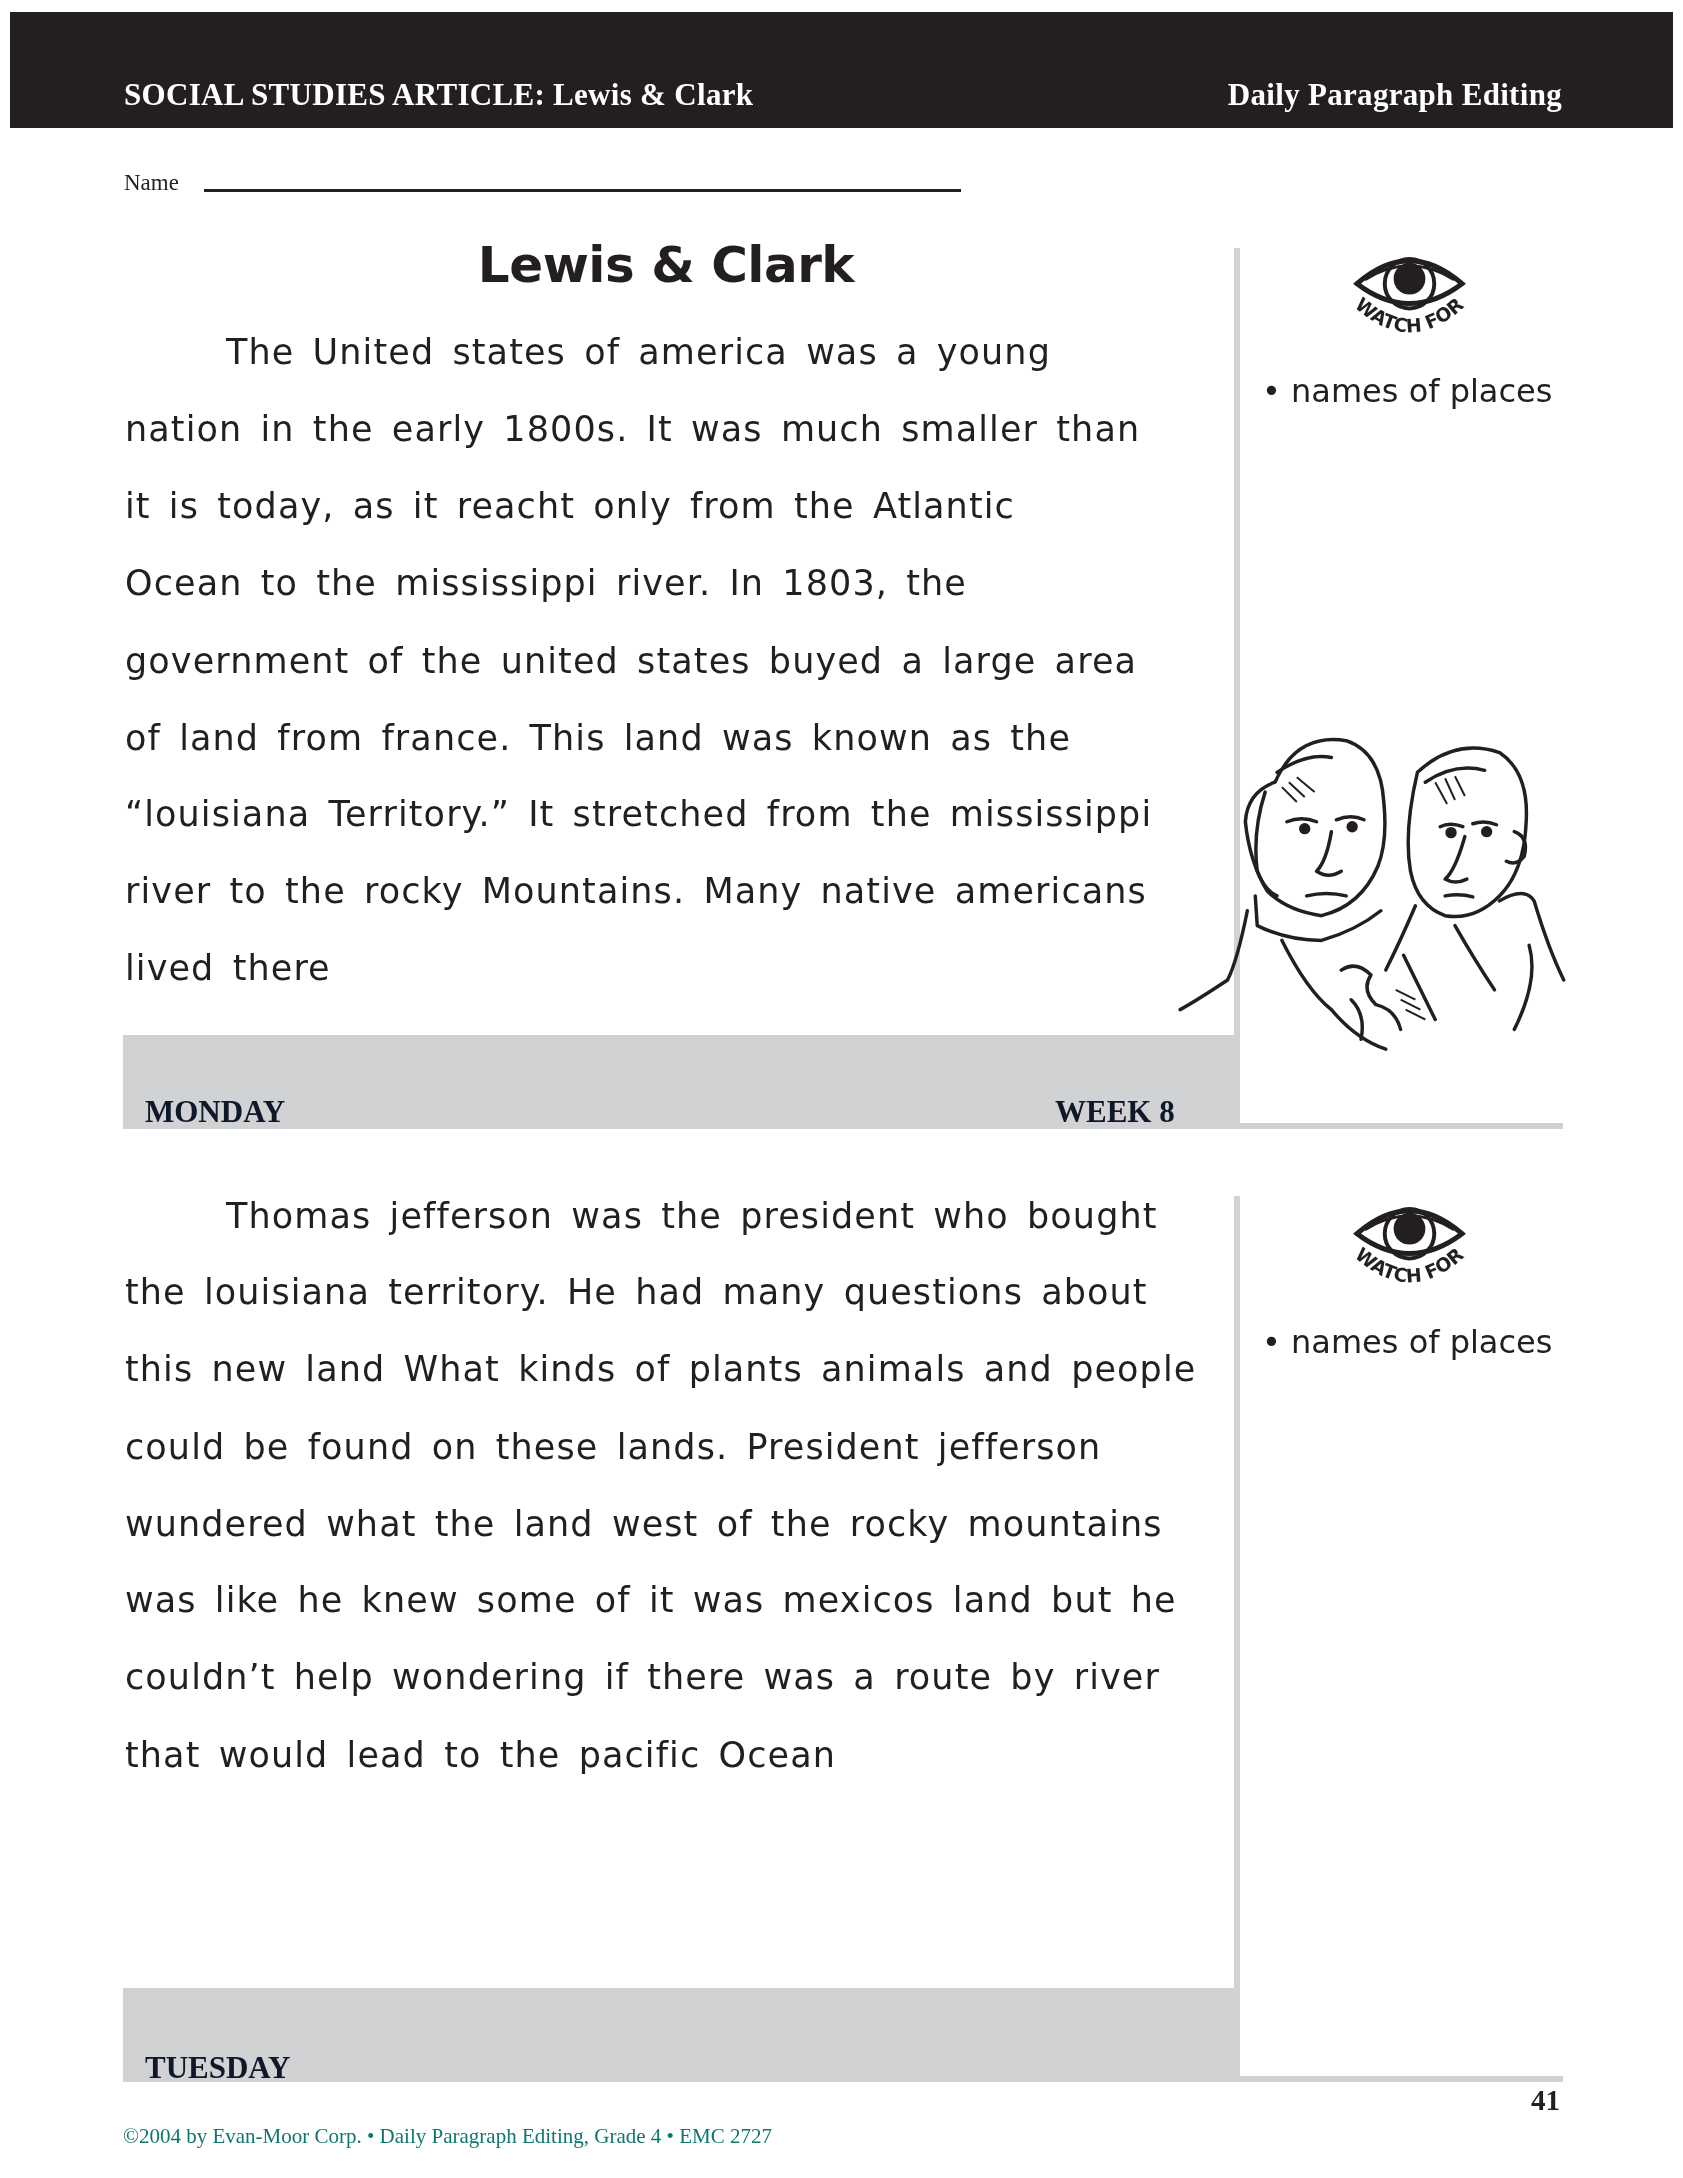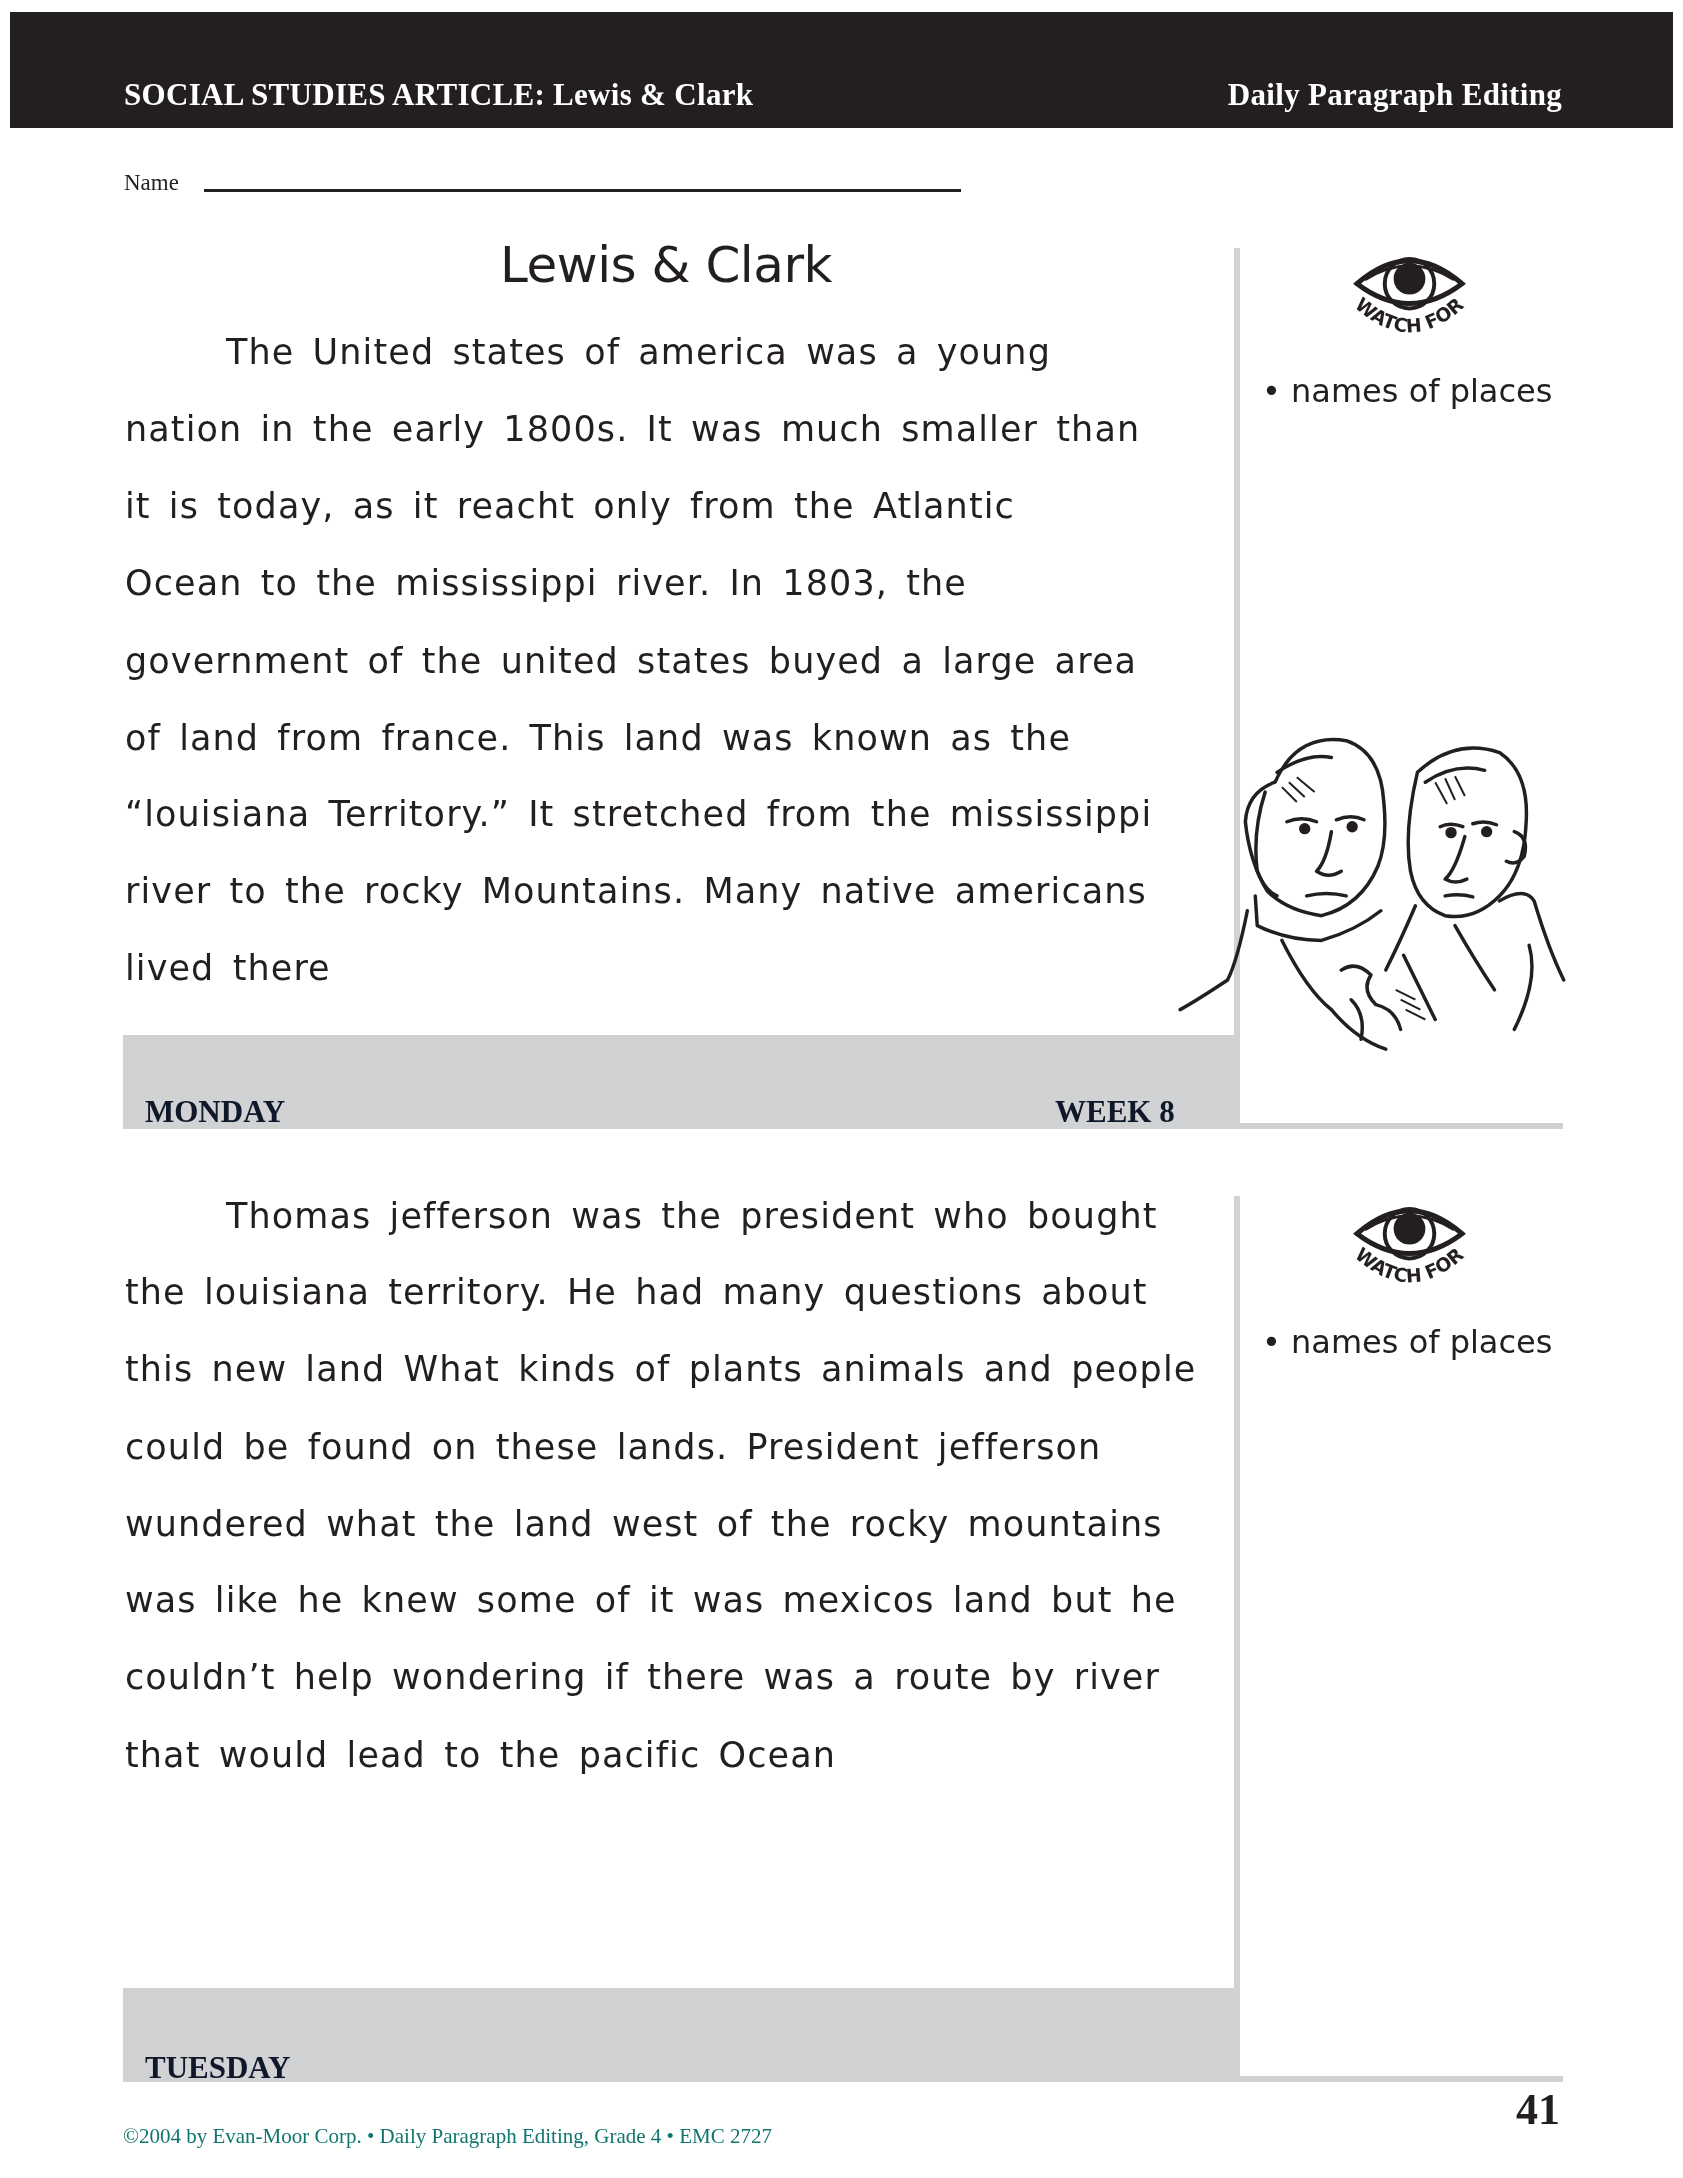--- a/index.html
+++ b/index.html
@@ -20,21 +20,21 @@
   .header-right { right: 121px; }
   .name-label {
     position: absolute; left: 124px; top: 170px;
     font-family: "Liberation Serif", serif; font-size: 23px; color: #231f20;
   }
   .name-line {
     position: absolute; left: 204px; top: 189px; width: 757px; height: 3px; background: #231f20;
   }
   .title {
     position: absolute; left: 396px; width: 540px; top: 236px; text-align: center;
-    font-family: "DejaVu Sans", sans-serif; font-weight: normal; font-size: 50px; letter-spacing: -0.5px;
+    font-family: "DejaVu Sans", sans-serif; font-weight: bold; font-size: 50px; letter-spacing: -0.5px;
   }
   .para-line {
     position: absolute; left: 125px; font-family: "DejaVu Sans", sans-serif; font-size: 35px;
     letter-spacing: 1.1px; word-spacing: 6px; white-space: nowrap; color: #231f20;
   }
   .vdivider { position: absolute; width: 6px; background: #d1d2d4; }
   .hrule { position: absolute; height: 6px; background: #d1d2d4; }
   .day-bar {
     position: absolute; left: 123px; width: 1117px; background: #d1d2d4;
   }
@@ -45,21 +45,21 @@
   .watch-item {
     position: absolute; font-family: "DejaVu Sans", sans-serif; font-size: 32px; color: #231f20; white-space: nowrap;
   }
   .portrait { position: absolute; left: 1158px; top: 713px; width: 416px; height: 351px; }
   .footer-text {
     position: absolute; left: 123px; top: 2093px;
     font-family: "Liberation Serif", serif; font-size: 21px; color: #0f766e; margin-top: 31px;
   }
   .page-number {
     position: absolute; right: 123px; top: 2084px;
-    font-family: "Liberation Serif", serif; font-weight: bold; font-size: 44px; color: #231f20; text-align: center;
+    font-family: "Liberation Serif", serif; font-weight: bold; font-size: 29px; color: #231f20; text-align: center;
   }
 </style>
 </head>
 <body>
 
 <div class="header-bar">
 </div>
 <div class="header-left">SOCIAL STUDIES ARTICLE: Lewis &amp; Clark</div>
 <div class="header-right">Daily Paragraph Editing</div>
 

